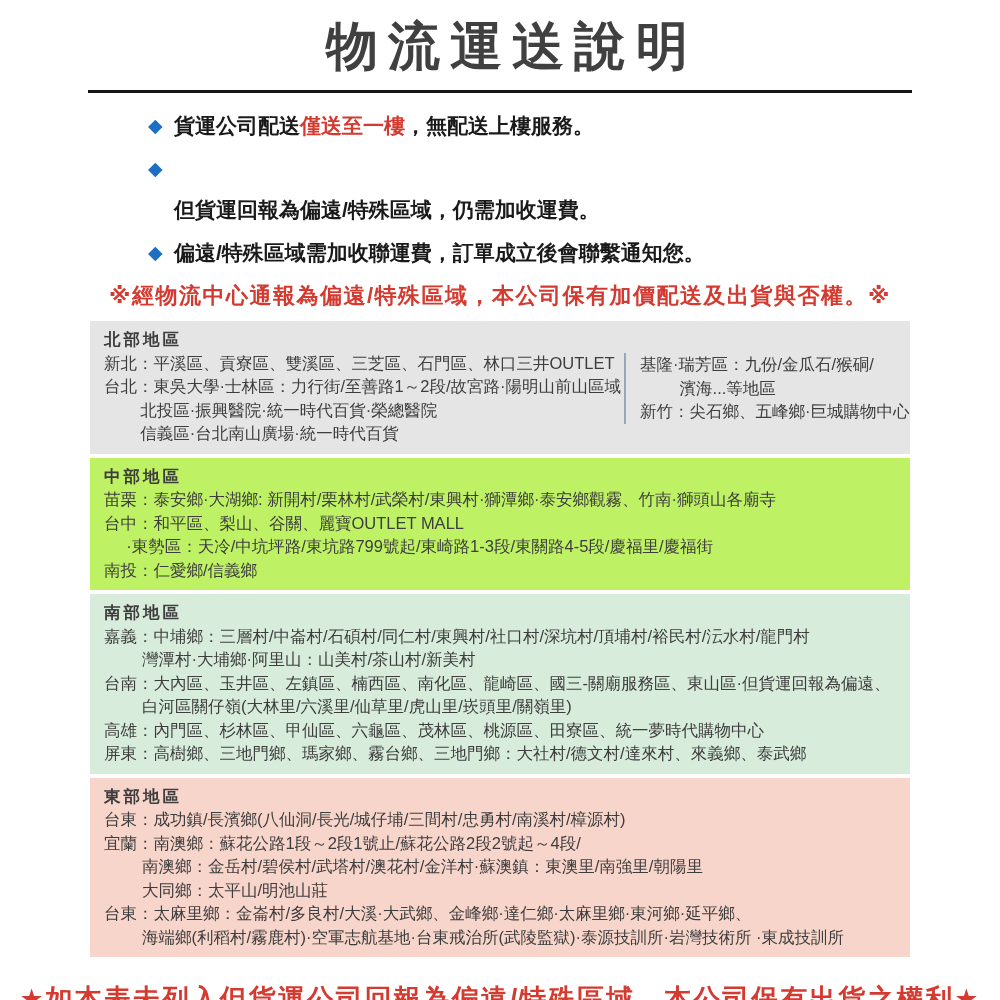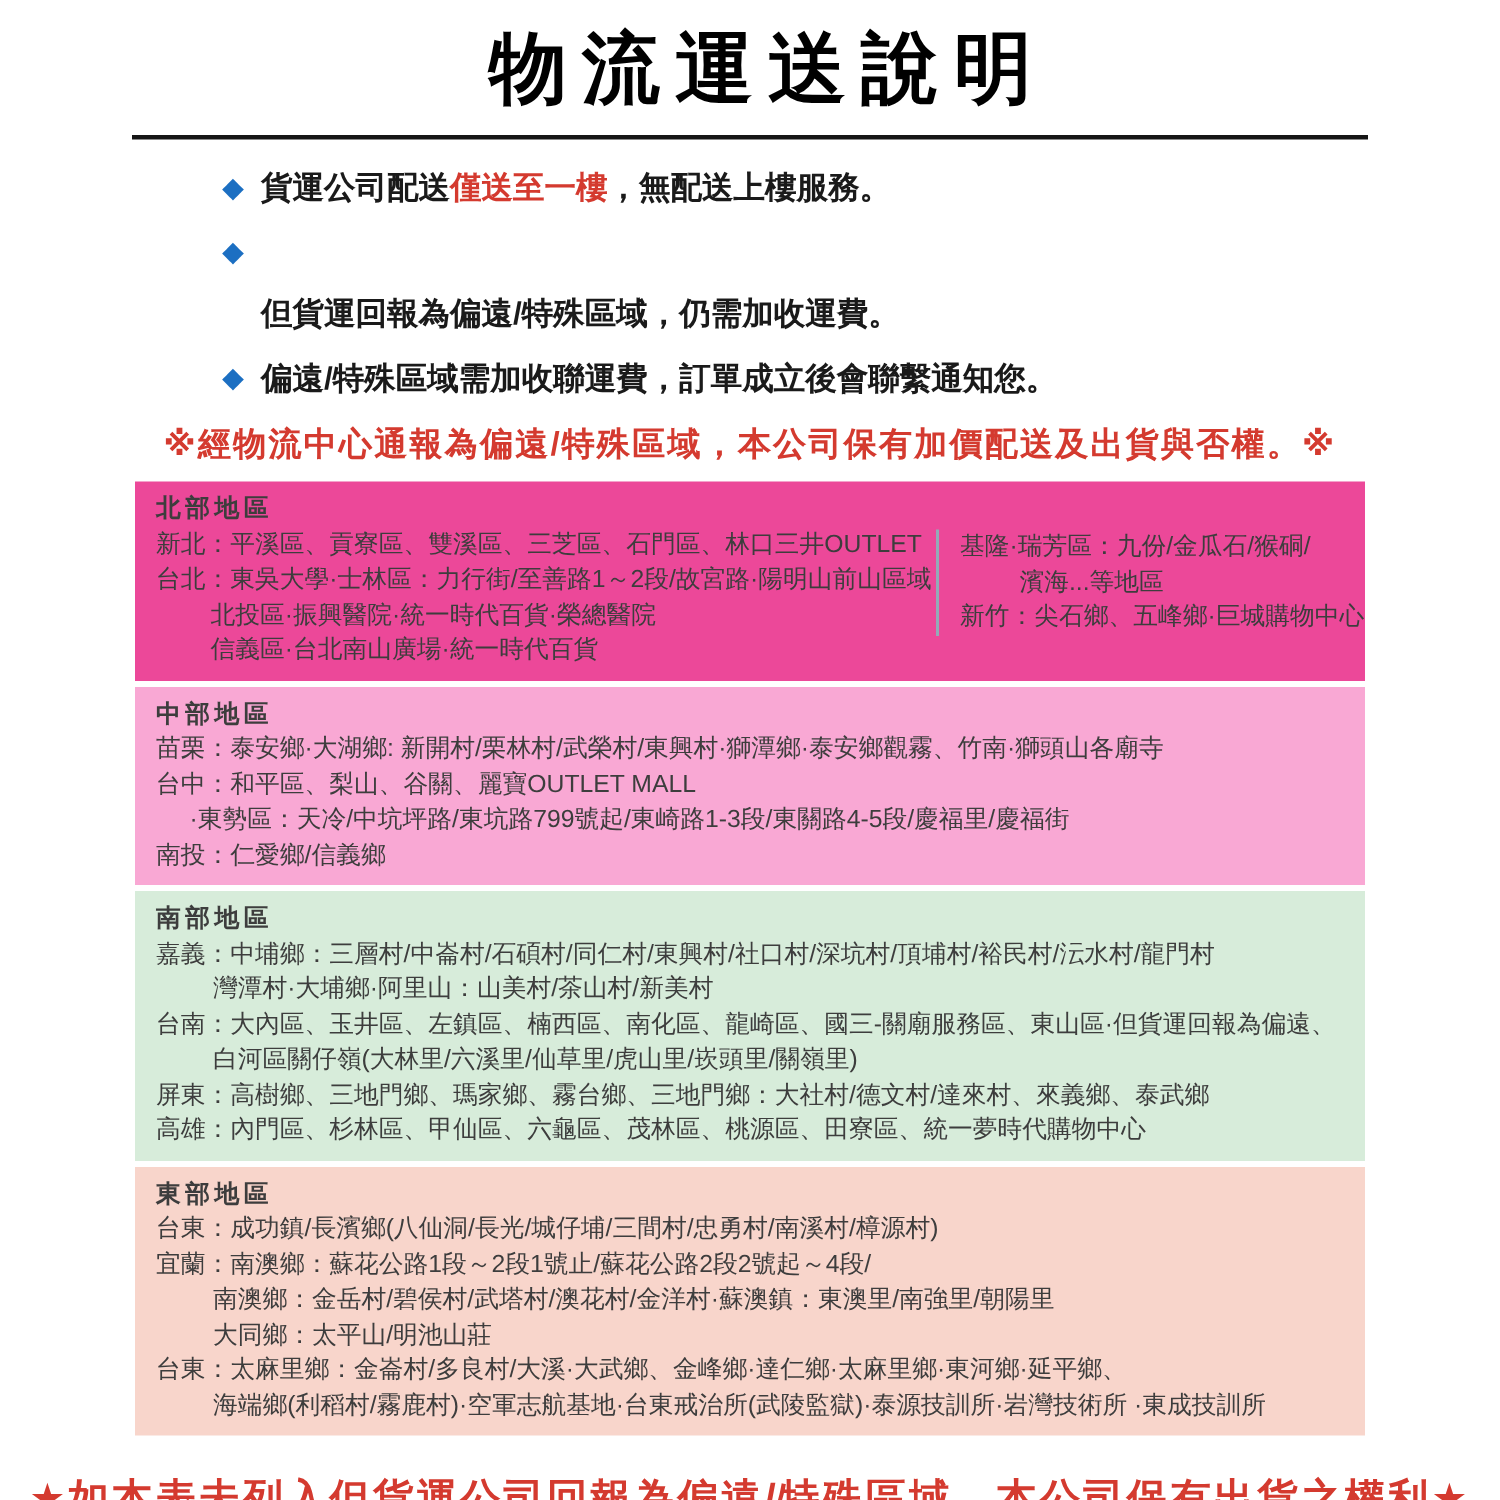--- a/index.html
+++ b/index.html
@@ -7,21 +7,21 @@
   body {
     width:1000px; height:1000px; overflow:hidden;
     font-family:"Liberation Sans","DejaVu Sans",sans-serif;
     color:#1a1a1a;
   }
   .page { width:1000px; height:1000px; padding-top:10px; }
 
   
   .title {
     text-align:center; font-size:52px; font-weight:bold;
-    letter-spacing:10px; color:#000000; line-height:72px;margin-left:24px;
+    letter-spacing:10px; color:#404040; line-height:72px;margin-left:24px;
   }
   .title-rule {
     width:824px; height:3px; background:#161616; margin:8px auto 18px auto;
   }
 
   
   .notes { margin-left:148px; margin-right:60px; }
   .note-line {
     display:flex; align-items:flex-start;
     font-size:21px; font-weight:600; line-height:30px;
@@ -87,52 +87,52 @@
       </div>
       <div class="note-line">
         <span class="diamond" style="color: rgb(28, 111, 194);">◆</span>
         <span><span>偏遠/特殊區域需加收聯運費，訂單成立後會聯繫通知您。</span></span>
       </div>
     </div>
 
   <div class="top-warning" style="color: rgb(212, 58, 47);">※經物流中心通報為偏遠/特殊區域，本公司保有加價配送及出貨與否權。※</div>
 
   <div class="regions">
-      <div class="region-box north" style="background: #ec4899;">
+      <div class="region-box north" style="background: #e5e5e5;">
         <div class="region-header">北部地區</div>
         <div class="region-lines">
           <div class="region-line" style="padding-left: 0em;">新北：平溪區、貢寮區、雙溪區、三芝區、石門區、林口三井OUTLET</div>
           <div class="region-line" style="padding-left: 0em;">台北：東吳大學·士林區：力行街/至善路1～2段/故宮路·陽明山前山區域</div>
           <div class="region-line" style="padding-left: 2.2em;">北投區·振興醫院·統一時代百貨·榮總醫院</div>
           <div class="region-line" style="padding-left: 2.2em;">信義區·台北南山廣場·統一時代百貨</div>
         </div>
         <div class="side-col" style="border-left-color: rgb(147, 170, 184);">
           <div class="region-line" style="padding-left: 0em;">基隆·瑞芳區：九份/金瓜石/猴硐/</div>
           <div class="region-line" style="padding-left: 2.4em;">濱海...等地區</div>
           <div class="region-line" style="padding-left: 0em;">新竹：尖石鄉、五峰鄉·巨城購物中心</div>
         </div>
       </div>
-      <div class="region-box central" style="background: #f9a8d4;">
+      <div class="region-box central" style="background: #bef264;">
         <div class="region-header">中部地區</div>
         <div class="region-lines">
           <div class="region-line" style="padding-left: 0em;">苗栗：泰安鄉·大湖鄉: 新開村/栗林村/武榮村/東興村·獅潭鄉·泰安鄉觀霧、竹南·獅頭山各廟寺</div>
           <div class="region-line" style="padding-left: 0em;">台中：和平區、梨山、谷關、麗寶OUTLET MALL</div>
           <div class="region-line" style="padding-left: 1.35em;">·東勢區：天冷/中坑坪路/東坑路799號起/東崎路1-3段/東關路4-5段/慶福里/慶福街</div>
           <div class="region-line" style="padding-left: 0em;">南投：仁愛鄉/信義鄉</div>
         </div>
       </div>
       <div class="region-box south" style="background: rgb(215, 236, 218);">
         <div class="region-header">南部地區</div>
         <div class="region-lines">
           <div class="region-line" style="padding-left: 0em;">嘉義：中埔鄉：三層村/中崙村/石碩村/同仁村/東興村/社口村/深坑村/頂埔村/裕民村/沄水村/龍門村</div>
           <div class="region-line" style="padding-left: 2.3em;">灣潭村·大埔鄉·阿里山：山美村/茶山村/新美村</div>
           <div class="region-line" style="padding-left: 0em;">台南：大內區、玉井區、左鎮區、楠西區、南化區、龍崎區、國三-關廟服務區、東山區·但貨運回報為偏遠、</div>
           <div class="region-line" style="padding-left: 2.3em;">白河區關仔嶺(大林里/六溪里/仙草里/虎山里/崁頭里/關嶺里)</div>
+          <div class="region-line" style="padding-left: 0em;">高雄：內門區、杉林區、甲仙區、六龜區、茂林區、桃源區、田寮區、統一夢時代購物中心</div>
           <div class="region-line" style="padding-left: 0em;">屏東：高樹鄉、三地門鄉、瑪家鄉、霧台鄉、三地門鄉：大社村/德文村/達來村、來義鄉、泰武鄉</div>
-          <div class="region-line" style="padding-left: 0em;">高雄：內門區、杉林區、甲仙區、六龜區、茂林區、桃源區、田寮區、統一夢時代購物中心</div>
         </div>
       </div>
       <div class="region-box east" style="background: rgb(248, 213, 203);">
         <div class="region-header">東部地區</div>
         <div class="region-lines">
           <div class="region-line" style="padding-left: 0em;">台東：成功鎮/長濱鄉(八仙洞/長光/城仔埔/三間村/忠勇村/南溪村/樟源村)</div>
           <div class="region-line" style="padding-left: 0em;">宜蘭：南澳鄉：蘇花公路1段～2段1號止/蘇花公路2段2號起～4段/</div>
           <div class="region-line" style="padding-left: 2.3em;">南澳鄉：金岳村/碧侯村/武塔村/澳花村/金洋村·蘇澳鎮：東澳里/南強里/朝陽里</div>
           <div class="region-line" style="padding-left: 2.3em;">大同鄉：太平山/明池山莊</div>
           <div class="region-line" style="padding-left: 0em;">台東：太麻里鄉：金崙村/多良村/大溪·大武鄉、金峰鄉·達仁鄉·太麻里鄉·東河鄉·延平鄉、</div>

